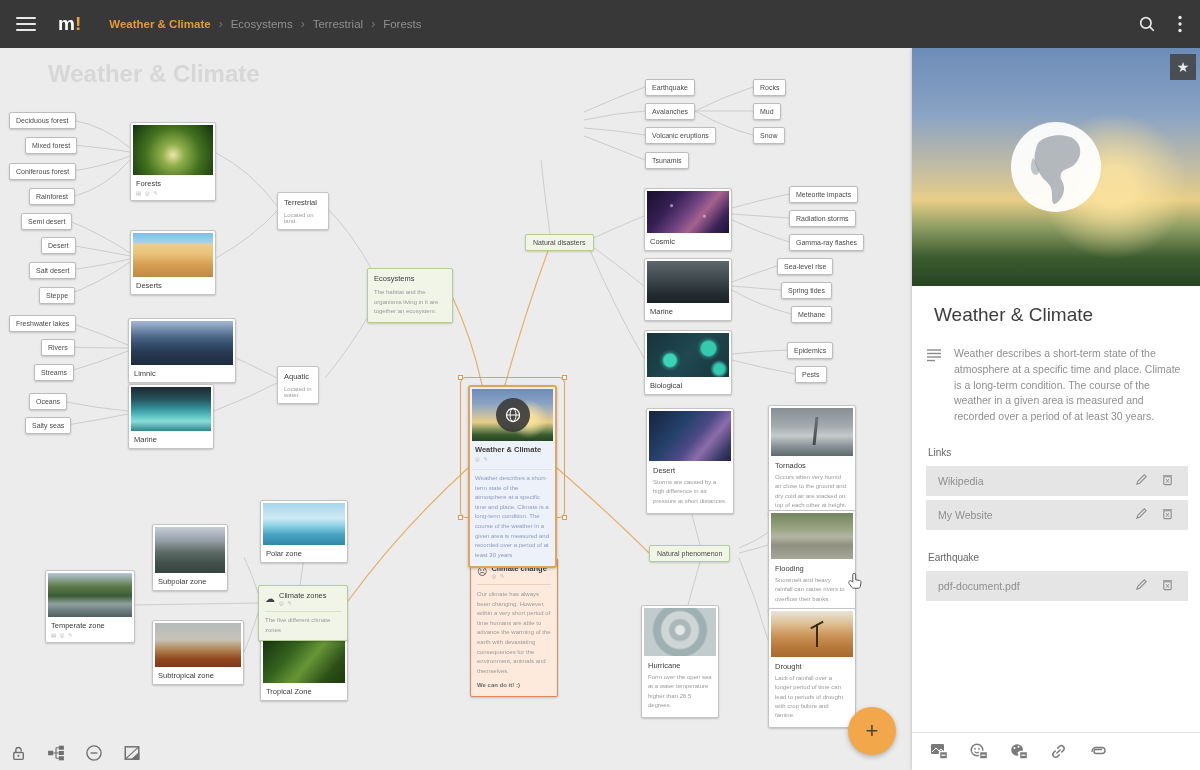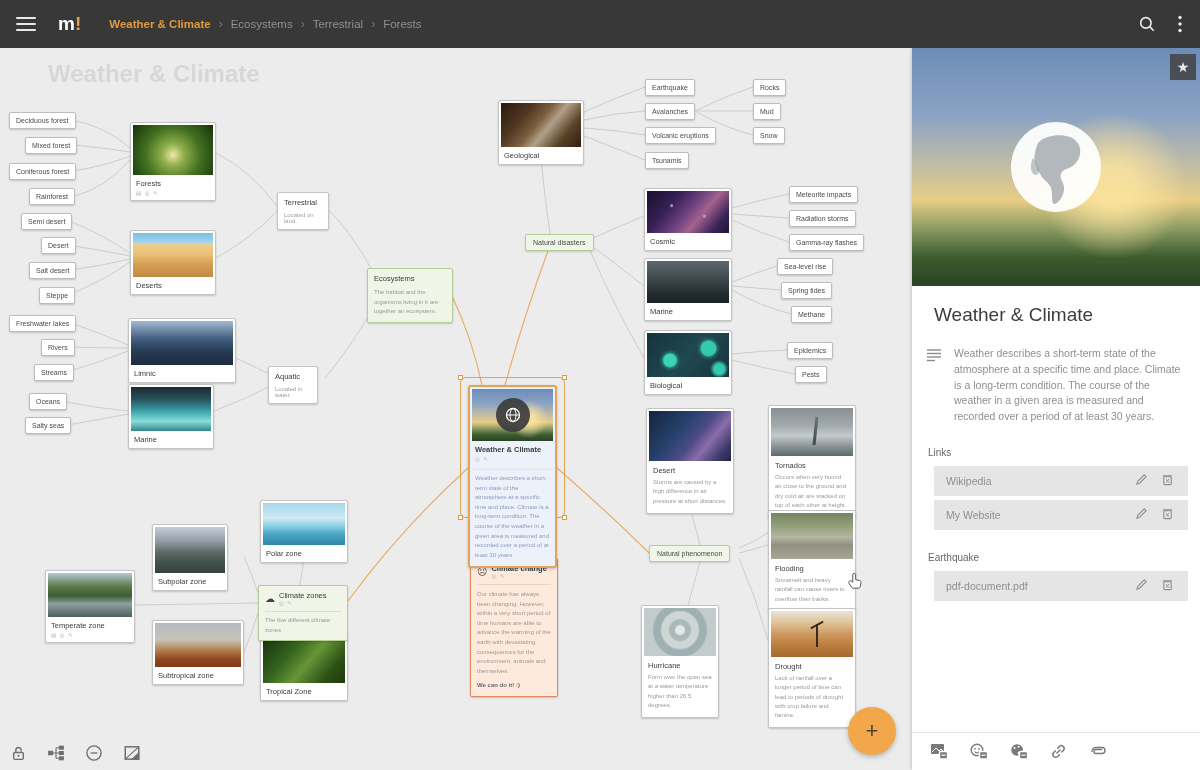--- a/index.html
+++ b/index.html
@@ -102,21 +102,21 @@
   .hero { position:relative; width:288px; height:238px; overflow:hidden; }
   .star-btn { position:absolute; right:4px; top:6px; width:26px; height:26px; background:rgba(66,66,66,.85);
               color:#e8e8e8; display:flex; align-items:center; justify-content:center; font-size:14px; cursor:pointer; }
   .hero-globe { position:absolute; left:97px; top:72px; }
   .sb-content { padding:18px 12px 0 14px; }
   .sb-title { font-size:19px; color:#3d3d3d; margin-left:8px; }
   .sb-desc-row { display:flex; margin-top:20px; }
   .sb-desc { font-size:10.5px; color:#8f8f8f; line-height:1.5; margin-left:12px; width:236px; }
   .sb-section { font-size:10px; color:#666; margin:22px 0 8px 2px; }
   .sb-row { display:flex; align-items:center; height:30px; background:#e5e5e5; border-radius:1px;
-            margin-bottom:4px; padding:0 8px 0 12px;margin-left:8px; }
+            margin-bottom:4px; padding:0 8px 0 12px; }
   .sb-row-text { font-size:10.5px; color:#8f8f8f; flex:1; }
   .sb-row .act { width:26px; text-align:center; cursor:pointer; }
   .sb-toolbar { position:absolute; left:0; bottom:0; width:288px; height:38px; border-top:1px solid #e2e2e2;
                 display:flex; align-items:center; gap:21px; padding-left:18px; background:#fff; }
   .sb-toolbar .tool { cursor:pointer; display:flex; }
 
   
   .bl-toolbar { position:absolute; left:10px; bottom:8px; display:flex; gap:20px; align-items:center; }
   .bl-toolbar .tool { cursor:pointer; display:flex; }
 
@@ -268,24 +268,20 @@
     <div class="card-label">Deserts</div>
   </div>
   <div class="card" style="left:128px;top:270px;width:108px">
     <div class="card-img img-limnic" style="height:44px"></div>
     <div class="card-label">Limnic</div>
   </div>
   <div class="card" style="left:128px;top:336px;width:86px">
     <div class="card-img img-marinewave" style="height:44px"></div>
     <div class="card-label">Marine</div>
   </div>
-  <div class="card" style="left:498px;top:52px;width:86px">
-    <div class="card-img img-geological" style="height:44px"></div>
-    <div class="card-label">Geological</div>
-  </div>
   <div class="card" style="left:644px;top:140px;width:88px">
     <div class="card-img img-cosmic" style="height:42px"></div>
     <div class="card-label">Cosmic</div>
   </div>
   <div class="card" style="left:644px;top:210px;width:88px">
     <div class="card-img img-marinedark" style="height:42px"></div>
     <div class="card-label">Marine</div>
   </div>
   <div class="card" style="left:644px;top:282px;width:88px">
     <div class="card-img img-biological" style="height:44px"></div>
@@ -310,21 +306,21 @@
   </div>
   <div class="card" style="left:260px;top:590px;width:88px">
     <div class="card-img img-tropical" style="height:42px"></div>
     <div class="card-label">Tropical Zone</div>
   </div>
 
   <div class="tnode" style="left:277px;top:144px;width:52px">
     <div class="tnode-title">Terrestrial</div>
     <div class="tnode-sub">Located on land.</div>
   </div>
-  <div class="tnode" style="left:268px;top:318px;width:50px">
+  <div class="tnode" style="left:277px;top:318px;width:42px">
     <div class="tnode-title">Aquatic</div>
     <div class="tnode-sub">Located in water.</div>
   </div>
   <div class="tnode green" style="left:367px;top:220px;width:86px">
     <div class="tnode-title">Ecosystems</div>
     <div class="body-text">The habitat and the organisms living in it are together an ecosystem.</div>
   </div>
   <div class="tnode green" style="left:258px;top:537px;width:90px">
     <div style="display:flex;align-items:center;gap:4px">
       <span style="font-size:10px;color:#444">☁</span>

